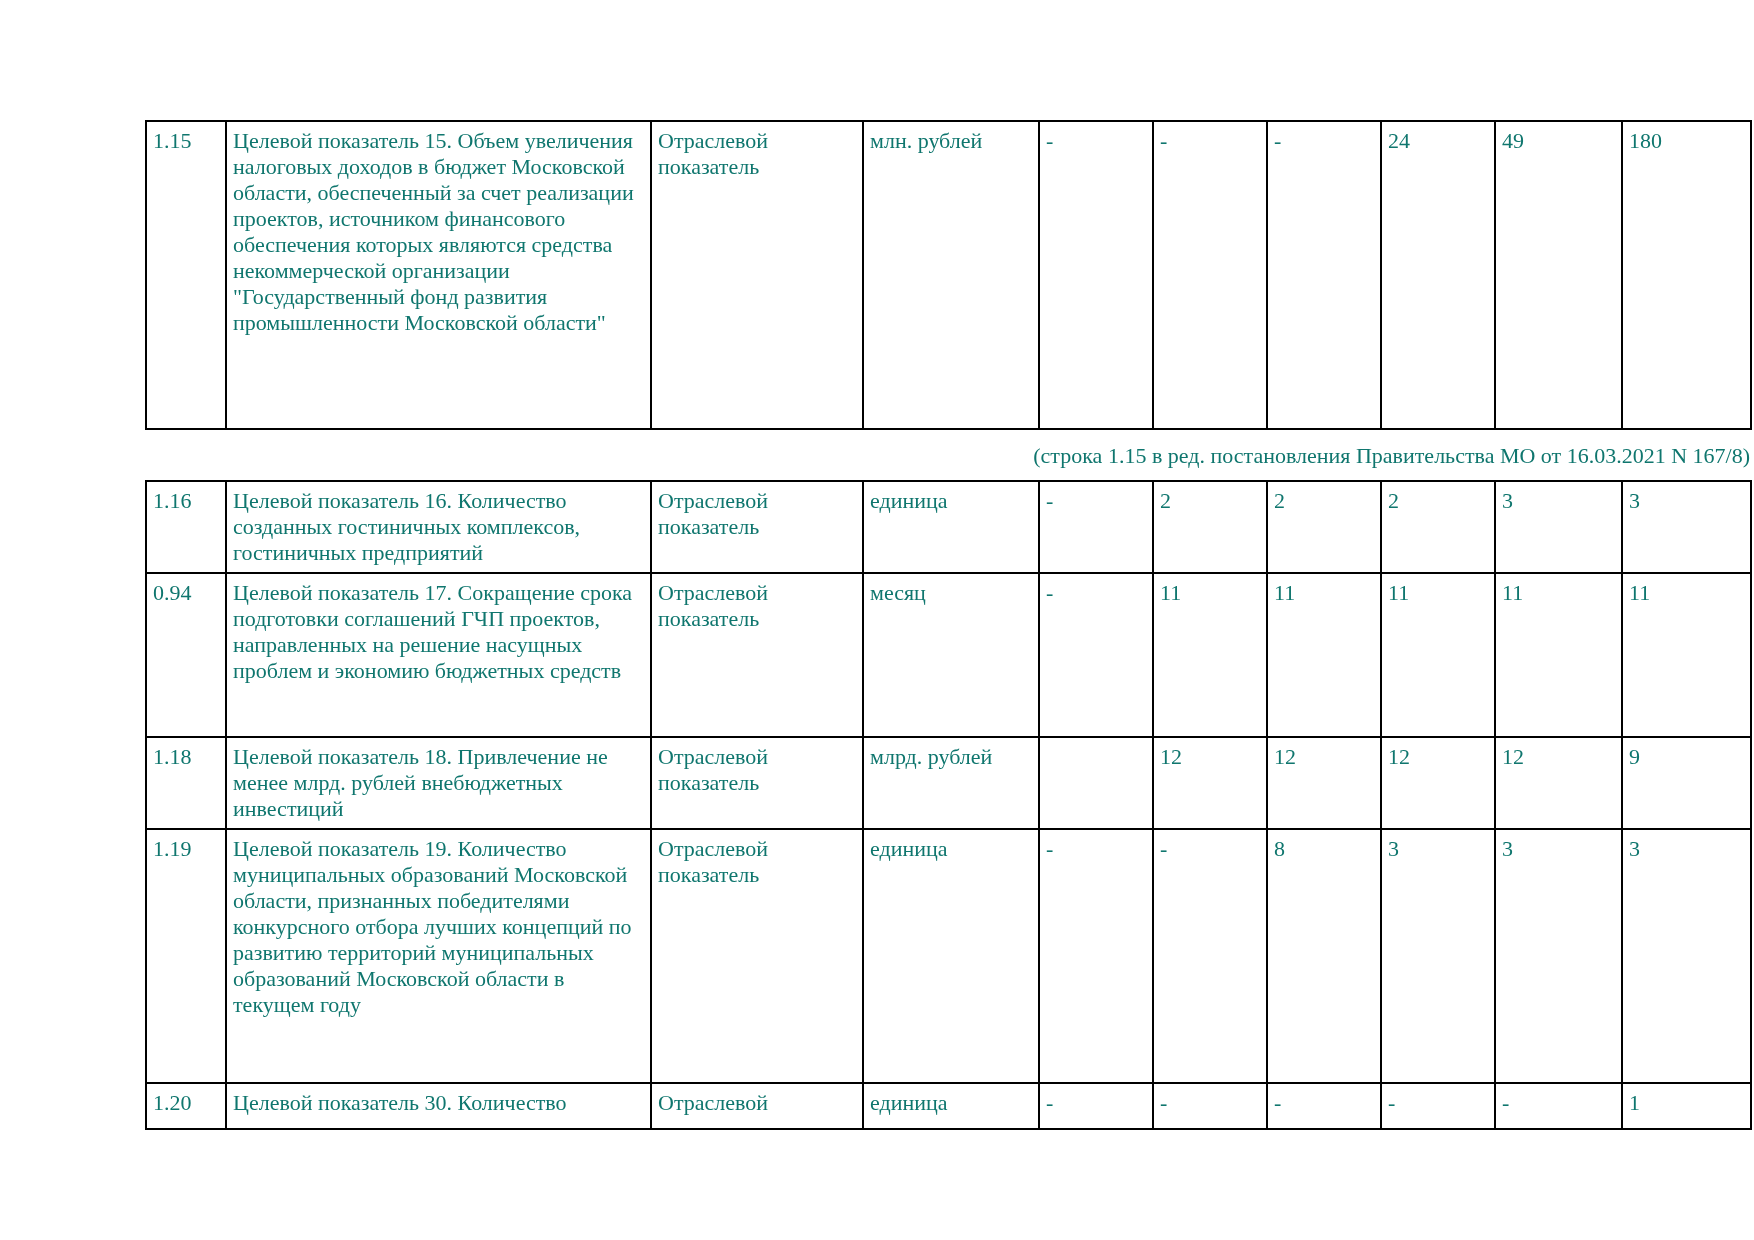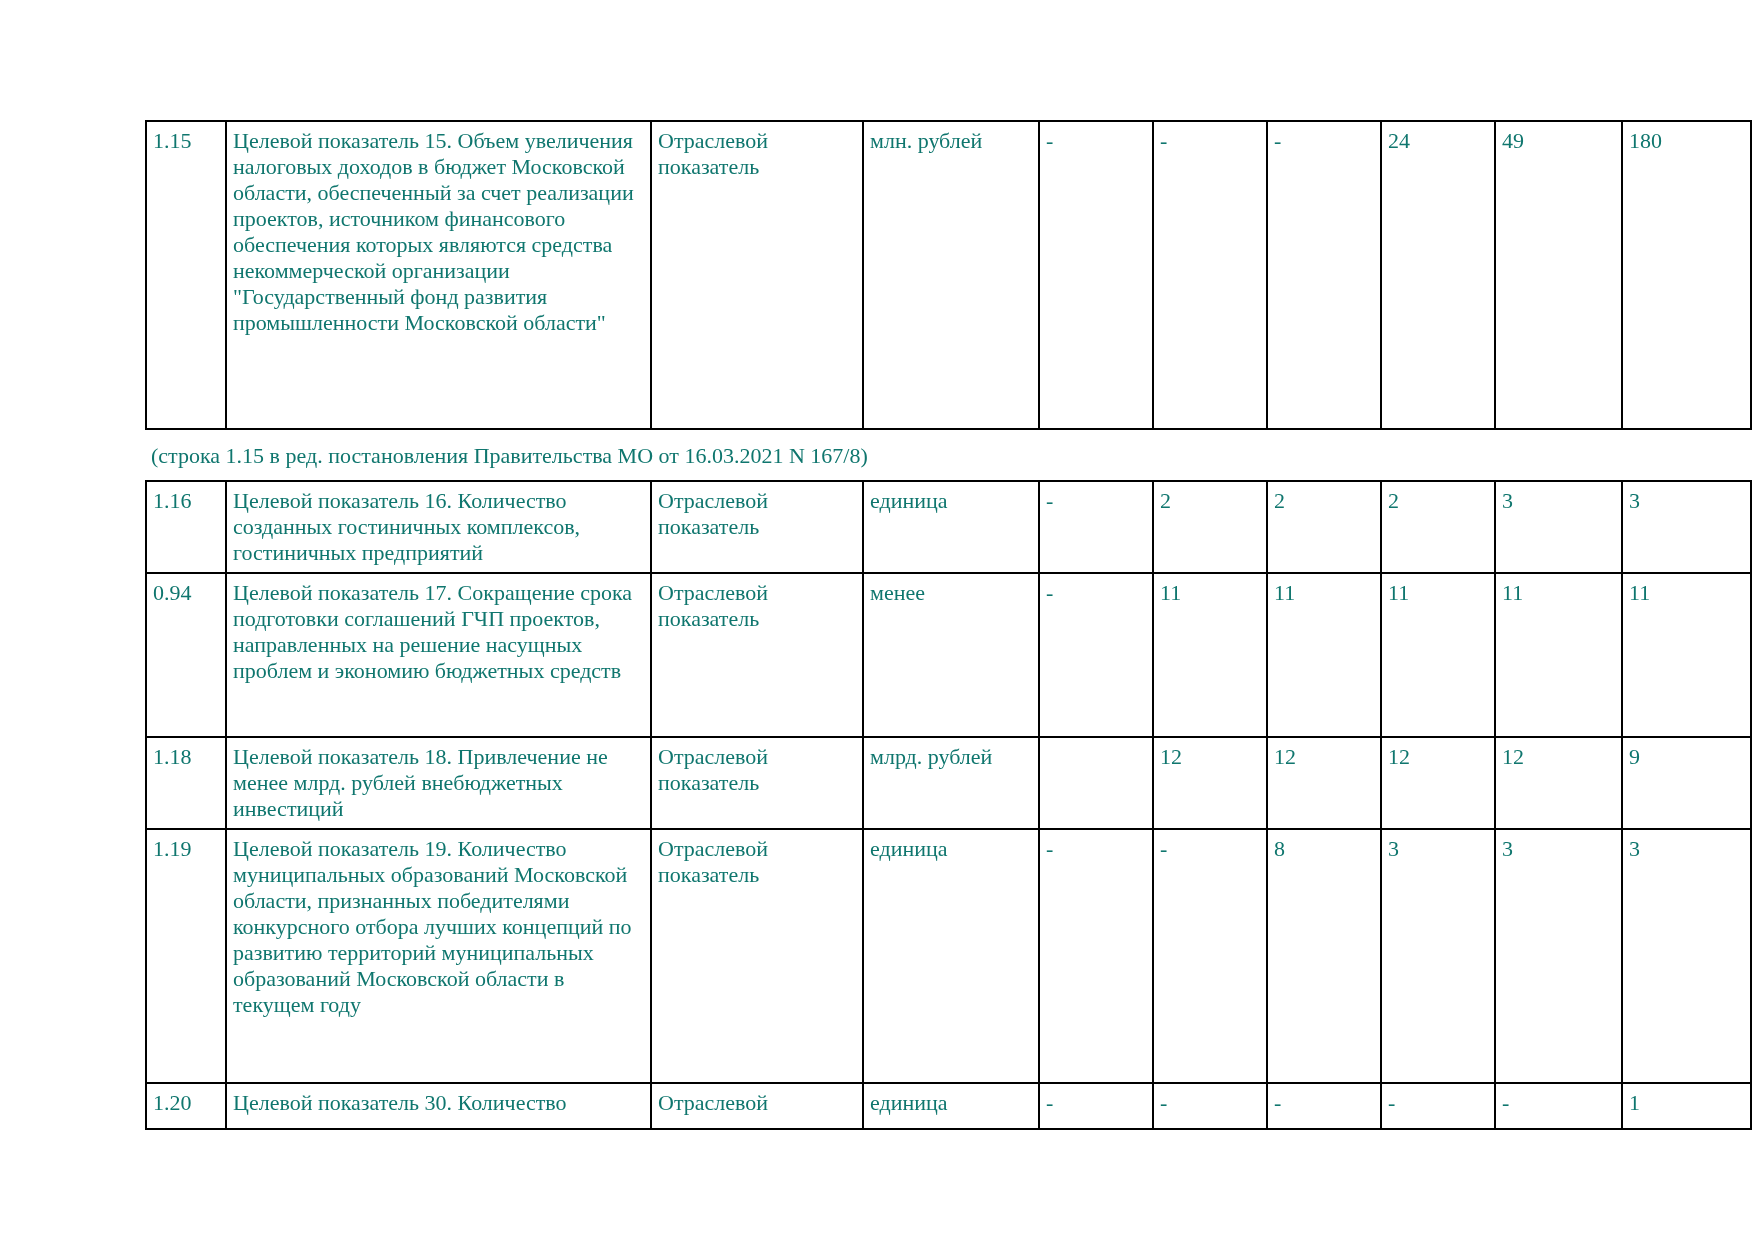--- a/index.html
+++ b/index.html
@@ -37,20 +37,21 @@
   tr.r-116 { height: 78px; padding-left: 32px; }
   tr.r-117 { height: 164px; }
   tr.r-118 { height: 83px; }
   tr.r-119 { height: 254px; }
   tr.r-120 { height: 46px; margin-left: 32px; }
   .note {
     height: 50px;
     padding: 13px 0 0 6px;
     white-space: nowrap;
     overflow: hidden;
+    text-align: right;
   }
 </style>
 </head>
 <body>
 
 <div class="page">
   <div class="doc">
 
     <table class="tbl">
       <colgroup>
@@ -106,21 +107,21 @@
           <td>2</td>
           <td>2</td>
           <td>2</td>
           <td>3</td>
           <td>3</td>
         </tr>
         <tr class="r-117">
           <td>0.94</td>
           <td>Целевой показатель 17. Сокращение срока подготовки соглашений ГЧП проектов, направленных на решение насущных проблем и экономию бюджетных средств</td>
           <td>Отраслевой показатель</td>
-          <td>менее</td>
+          <td>месяц</td>
           <td>-</td>
           <td>11</td>
           <td>11</td>
           <td>11</td>
           <td>11</td>
           <td>11</td>
         </tr>
         <tr class="r-118">
           <td>1.18</td>
           <td>Целевой показатель 18. Привлечение не менее млрд. рублей внебюджетных инвестиций</td>

